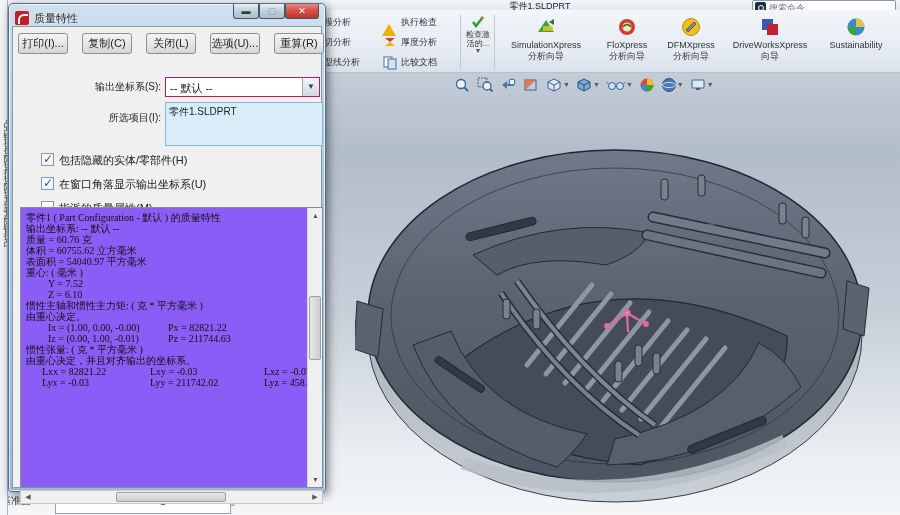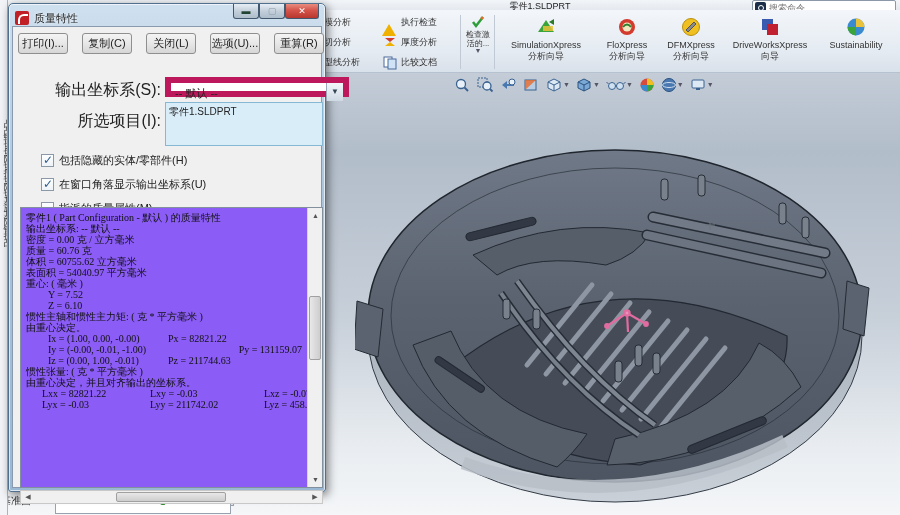--- a/index.html
+++ b/index.html
@@ -64,27 +64,27 @@
     background:linear-gradient(#e8eef4,#c3cfdb 50%,#aebdcb); display:flex; align-items:center; justify-content:center; font-size:9px; color:#243; }
   .wb.dis { color:#8b99a7; }
   .wb.close { width:34px; background:linear-gradient(#e98b80,#d4544a 45%,#b8362e); color:#fff; font-weight:bold; }
 
   #dlg-body { position:absolute; left:3px; right:3px; top:22px; bottom:3px; background:#f0f0f0; border:1px solid #8a9aae; }
 
   #btnrow { position:absolute; left:5px; top:6px; width:306px; display:flex; gap:14px; }
   .dbtn { flex:1; height:21px; font-size:11px; color:#222; background:linear-gradient(#f4f4f4,#e7e7e7 50%,#d6d6d6);
     border:1px solid #8e8f8f; border-radius:3px; text-align:center; line-height:19px; white-space:nowrap; overflow:hidden;}
 
-  .flabel { position:absolute; font-size:16px; color:#222; text-align:right; white-space:nowrap; }
-  #combo { position:absolute; left:152px; top:50px; width:184px; height:20px; background:#fff; border:6px solid #be185d; font-size:11px; color:#222; }
+  .flabel { position:absolute; font-size:10px; color:#222; text-align:right; white-space:nowrap; }
+  #combo { position:absolute; left:152px; top:50px; width:155px; height:20px; background:#fff; border:1px solid #be185d; font-size:11px; color:#222; }
   #combo .cval { position:absolute; left:4px; top:3px; }
   #combo .cbtn { position:absolute; right:0; top:0; width:17px; height:18px; background:linear-gradient(#f2f6fa,#cfd9e4); border-left:1px solid #9aa8b8; text-align:center; font-size:8px; color:#345; line-height:17px;}
   #selbox { position:absolute; left:152px; top:75px; width:158px; height:44px; background:#d9edf9; border:1px solid #86b8d4; font-size:10px; color:#222; padding:2px 3px; }
 
-  .cbrow { position:absolute; left:10px; display:flex; align-items:center; gap:5px; font-size:11px; color:#222;padding-left:18px; }
+  .cbrow { position:absolute; left:10px; display:flex; gap:5px; font-size:11px; color:#222;padding-left:18px; }
   .cbox { width:13px; height:13px; background:linear-gradient(#fdfeff,#eef3f8); border:1px solid #8a98a8; position:relative; flex:0 0 auto;}
   .cbox.on::after { content:"✓"; position:absolute; left:1px; top:-2px; font-size:12px; color:#2d5a8a; font-weight:bold; }
 
   #results { position:absolute; left:7px; top:180px; width:303px; height:281px; background:#8b5cf6; border:1px solid #828f9c; overflow:hidden; }
   #rtext { position:absolute; left:5px; top:4px; right:18px; font-size:10px; line-height:11px; color:#111; font-family:"Liberation Serif","DejaVu Serif",serif;}
   .rline { white-space:nowrap; }
   .gap8 { }
   .ind { padding-left:22px; }
   .prow { display:flex; white-space:nowrap; }
   .prow .ax { width:142px; padding-left:22px; flex:0 0 auto;}
@@ -424,36 +424,31 @@
       </div>
       <div class="cbrow" style="top:174px">
         <span class="cbox"></span>
         <span>指派的质量属性(M)</span>
       </div>
 
       <div id="results">
         <div id="rtext">
           <div class="rline">零件1 ( Part Configuration - 默认 ) 的质量特性</div>
           <div class="rline gap8">输出坐标系: -- 默认 --</div>
-          <div class="rline gap8">密度 = 0.00 克 / 立方毫米</div>
           <div class="rline gap8">质量 = 60.76 克</div>
           <div class="rline gap8">体积 = 60755.62 立方毫米</div>
           <div class="rline gap8">表面积 = 54040.97 平方毫米</div>
           <div class="rline gap8">重心: ( 毫米 )</div>
           <div class="rline ind">Y = 7.52</div>
           <div class="rline ind">Z = 6.10</div>
           <div class="rline gap8">惯性主轴和惯性主力矩: ( 克 * 平方毫米 )</div>
           <div class="rline">由重心决定。</div>
           <div class="prow">
               <span class="ax">Ix = (1.00, 0.00, -0.00)</span>
               <span class="mo">Px = 82821.22</span>
-            </div>
-          <div class="prow push">
-              <span class="ax">Iy = (-0.00, -0.01, -1.00)</span>
-              <span class="mo">Py = 131159.07</span>
             </div>
           <div class="prow">
               <span class="ax">Iz = (0.00, 1.00, -0.01)</span>
               <span class="mo">Pz = 211744.63</span>
             </div>
           <div class="rline gap8">惯性张量: ( 克 * 平方毫米 )</div>
           <div class="rline">由重心决定，并且对齐输出的坐标系。</div>
           <div class="trow">
               <span>Lxx = 82821.22</span>
               <span>Lxy = -0.03</span>

